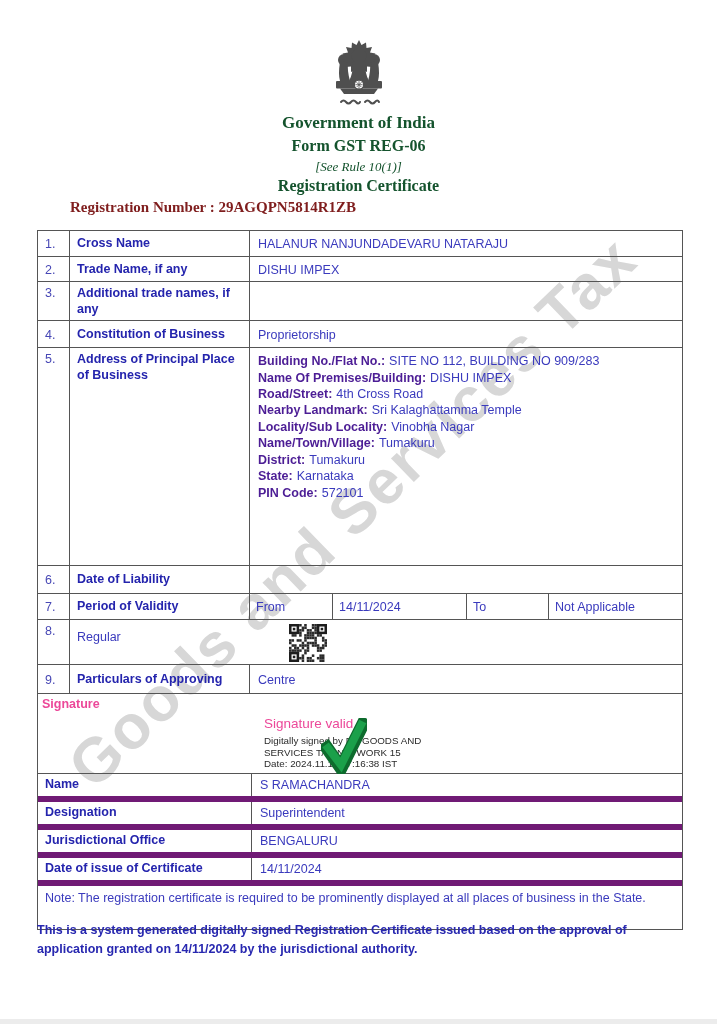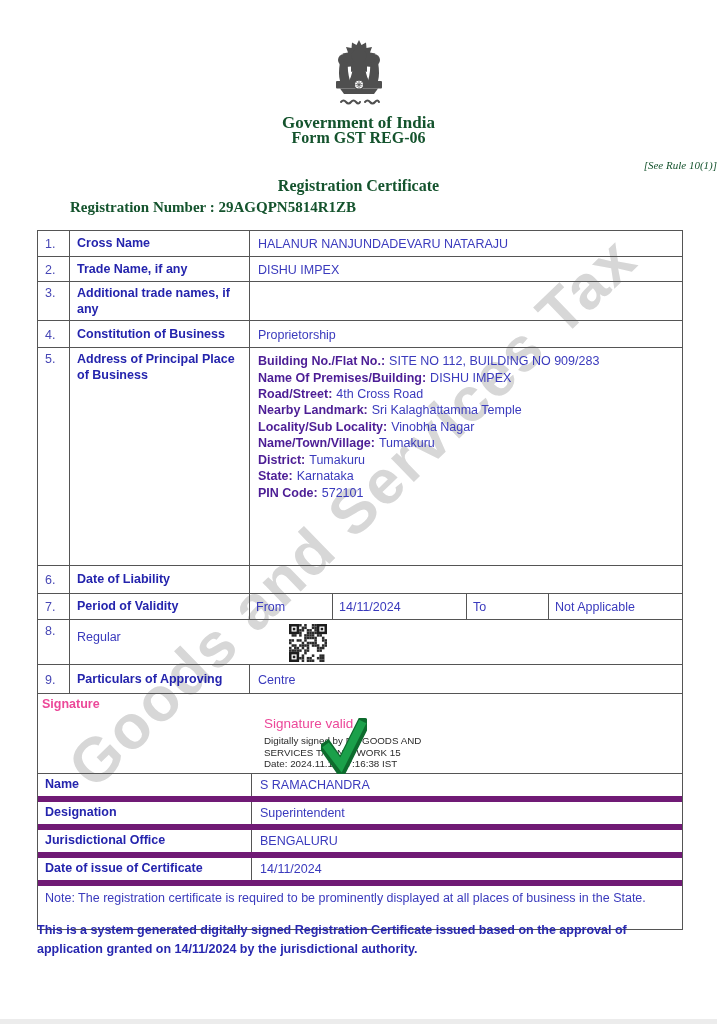--- a/index.html
+++ b/index.html
@@ -18,27 +18,27 @@
     color:#d7d7d7;white-space:nowrap;z-index:0;user-select:none;
   }
   .content{position:absolute;inset:0;z-index:1;}
   
   .emblem{position:absolute;left:327px;top:36px;width:64px;height:76px;}
   .hdr{
     position:absolute;left:0;width:717px;text-align:center;
     font-family:"Liberation Serif","DejaVu Serif",serif;color:#14532d;
   }
   .hdr.gov{top:113px;font-size:17px;font-weight:bold;}
-  .hdr.form{top:129px;font-size:16px;font-weight:bold;}
-  .hdr.rule{top:159px;font-size:11px;font-style:italic;text-align:right;}
+  .hdr.form{top:137px;font-size:16px;font-weight:bold;}
+  .hdr.rule{top:159px;font-size:13px;font-style:italic;}
   .hdr.cert{top:177px;font-size:16px;font-weight:bold;}
   .regno{
     position:absolute;left:70px;top:199px;
     font-family:"Liberation Serif","DejaVu Serif",serif;
-    font-size:15px;font-weight:bold;color:#14532d;
+    font-size:15px;font-weight:bold;color:#7f1d1d;
   }
   
   .gst-table{
     position:absolute;left:37px;top:230px;width:646px;
     border:1px solid #555;box-sizing:border-box;background:transparent;
     font-size:12.5px;color:#3a3abd;
   }
   .trow{display:grid;grid-template-columns:31px 180px 1fr;border-bottom:1px solid #555;box-sizing:border-box;}
   .trow:last-child{border-bottom:none;}
   .cell{padding:4px 6px 3px 7px;box-sizing:border-box;display:flex;align-items:center;}

